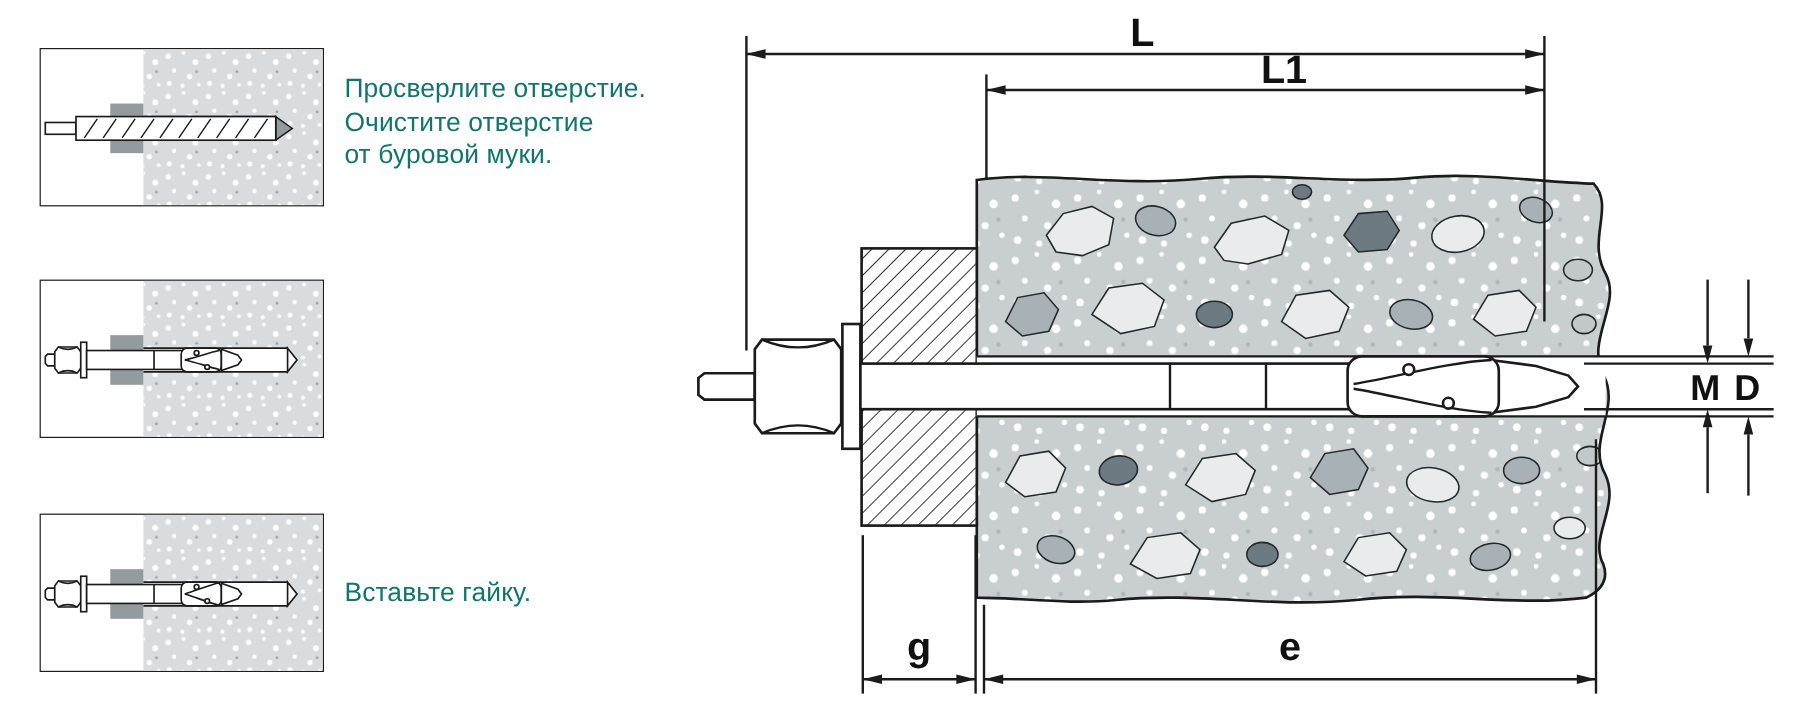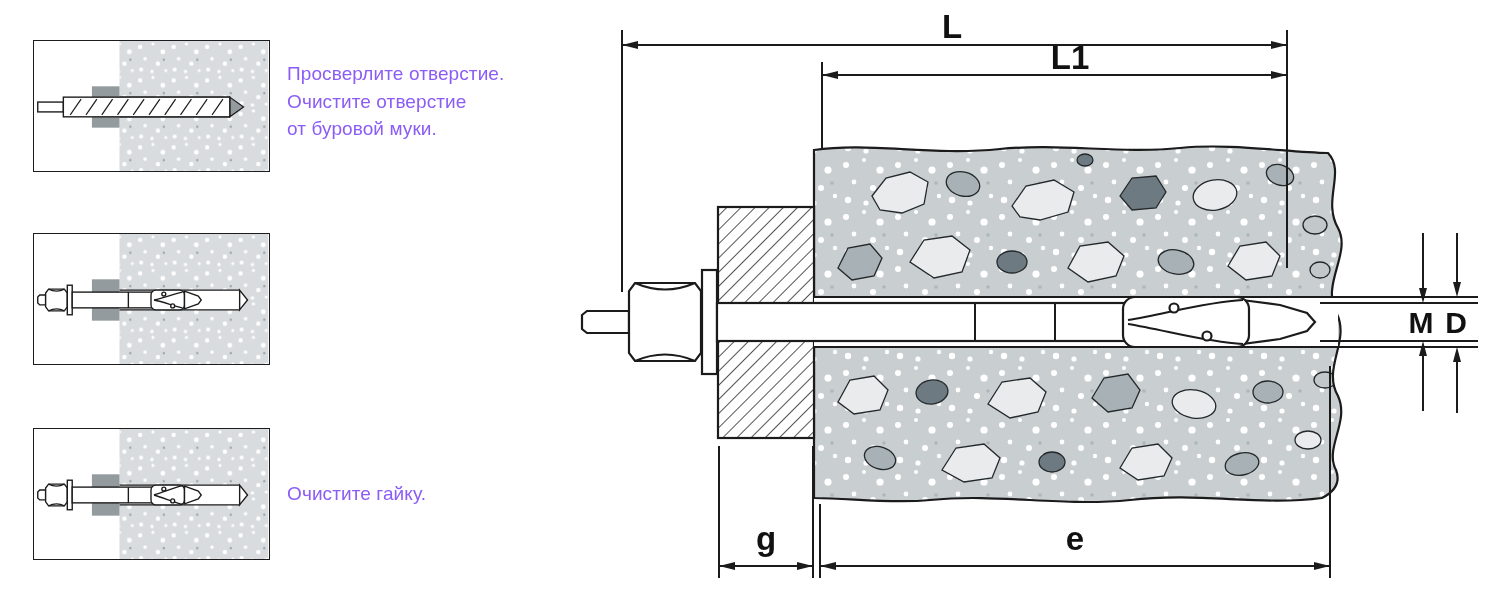--- a/index.html
+++ b/index.html
@@ -1,21 +1,21 @@
 <!DOCTYPE html>
 <html><head>
 <meta charset="utf-8">
 <style>
   *{margin:0;padding:0;box-sizing:border-box}
   html,body{width:1500px;height:600px;background:#fff;font-family:"Liberation Sans",sans-serif}
   .stage{position:relative;width:1500px;height:600px;background:#fff;overflow:hidden}
   .panel{position:absolute;left:33px;width:237px;height:132px;border:1.5px solid #1c1c1c;background:#fff}
   .panel svg{display:block;width:100%;height:100%}
   #p1{top:40px}#p2{top:233px}#p3{top:428px}
-  .caption{position:absolute;left:287px;width:295px;font-size:19px;line-height:27.5px;color:#8b5cf6;white-space:pre-line;letter-spacing:.1px}
+  .caption{position:absolute;left:287px;width:295px;font-size:22px;line-height:27.5px;color:#0f766e;white-space:pre-line;letter-spacing:.1px}
   #c1{top:60px}#c2{top:247px}#c3{top:480px}
   .main-svg{position:absolute;left:580px;top:0;width:920px;height:600px}
   .ln{stroke:#1b1b1b;stroke-width:2;fill:none}
   .ln-thick{stroke:#1b1b1b;stroke-width:2.2;fill:none}
   .white-part{fill:#fff;stroke:#1b1b1b;stroke-width:2.2}
   .arrow{fill:#1b1b1b;stroke:none}
   .dim{font-family:"Liberation Sans",sans-serif;font-weight:600;font-size:33px;fill:#111}
   .dim-md{font-size:30px}
   .stone{stroke:#23282b;stroke-width:1.3}
   .pl{stroke:#1b1b1b;stroke-width:1.4;fill:none}
@@ -135,21 +135,21 @@
         <rect x="38" y="59" width="100" height="16" class="plw"></rect>
         <line x1="95" y1="59" x2="95" y2="75" class="pl"></line>
         <rect x="118" y="57" width="34" height="20" rx="5" class="plw"></rect>
         <path d="M121,67 C131,64 140,60 150,57.5 M121,67 C131,70 140,74 150,76.5" class="pl" stroke-width="1.1"></path>
         <circle cx="131" cy="61" r="2" class="plw" stroke-width="1"></circle>
         <circle cx="140" cy="73" r="2" class="plw" stroke-width="1"></circle>
         <polygon points="152,58 166,63 169,67 166,71 152,76" class="plw"></polygon>
       </g>
     </svg>
   </div>
-  <p class="caption" id="c3">Очистите гайку.</p>
+  <p class="caption" id="c3">Вставьте гайку.</p>
 
   <svg class="main-svg" viewBox="0 0 920 600">
     <defs>
       <clipPath id="concClip">
         <path d="M234,150 C290,142 350,156 420,149 C480,143 540,154 600,148 C650,143 705,152 748,153
                  C766,172 742,200 758,228 C772,254 740,284 757,314 C770,342 742,368 758,396
                  C770,422 744,448 756,470 C762,486 750,494 742,498
                  C680,506 620,492 550,500 C480,507 420,493 350,500 C310,504 270,498 234,498 Z"></path>
       </clipPath>
     </defs>

